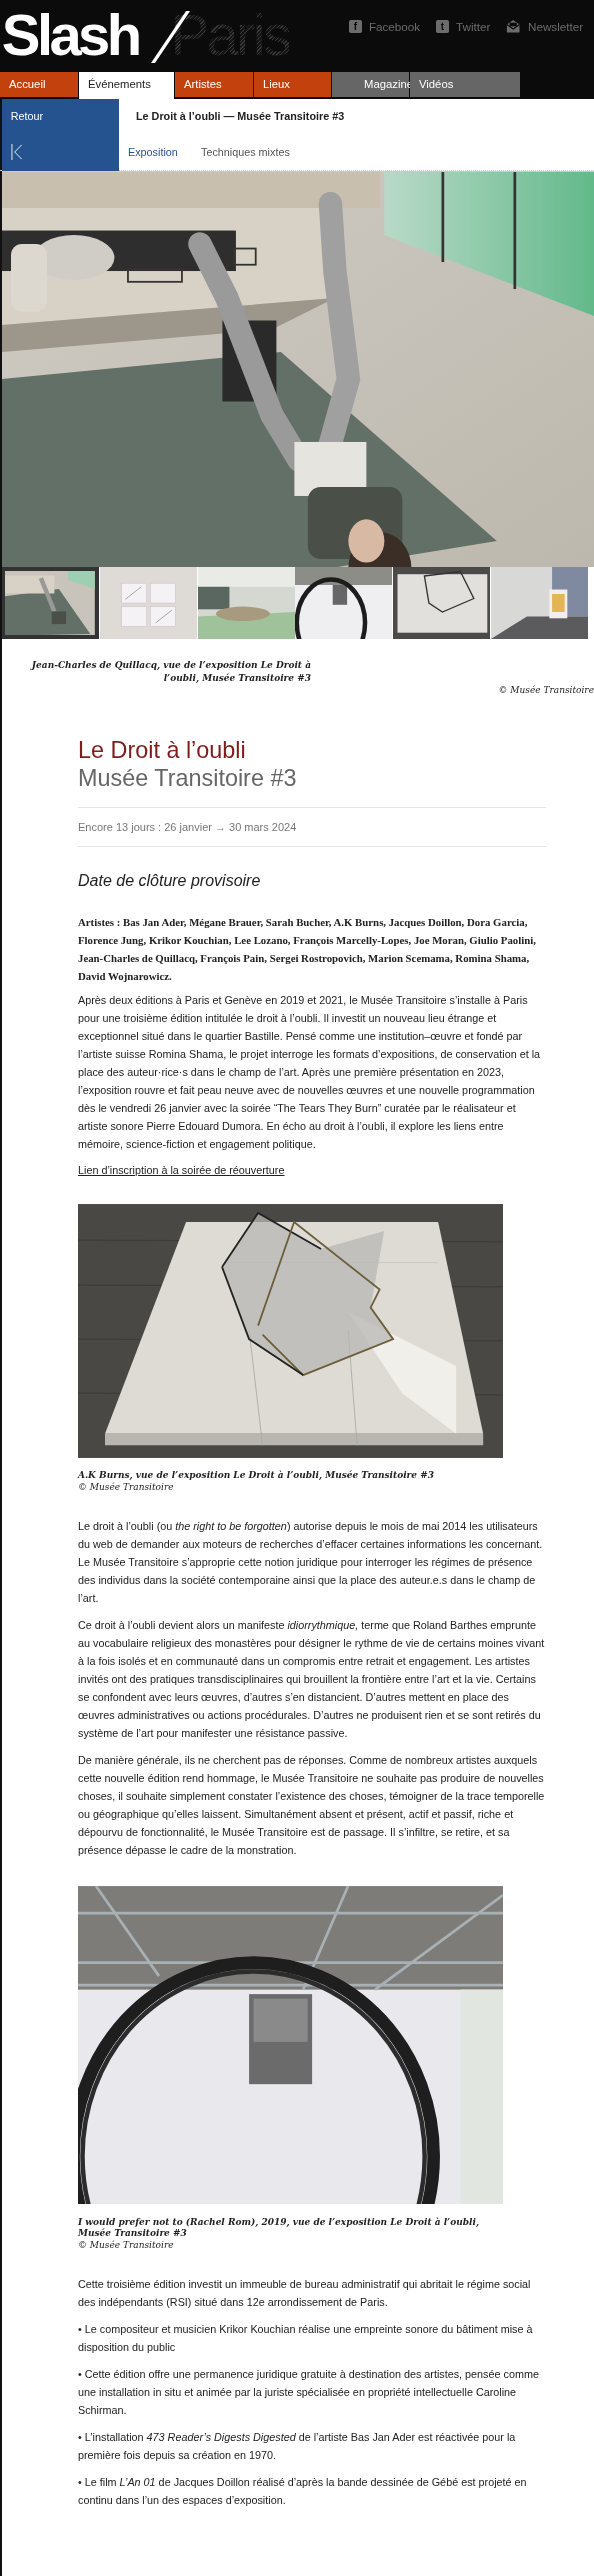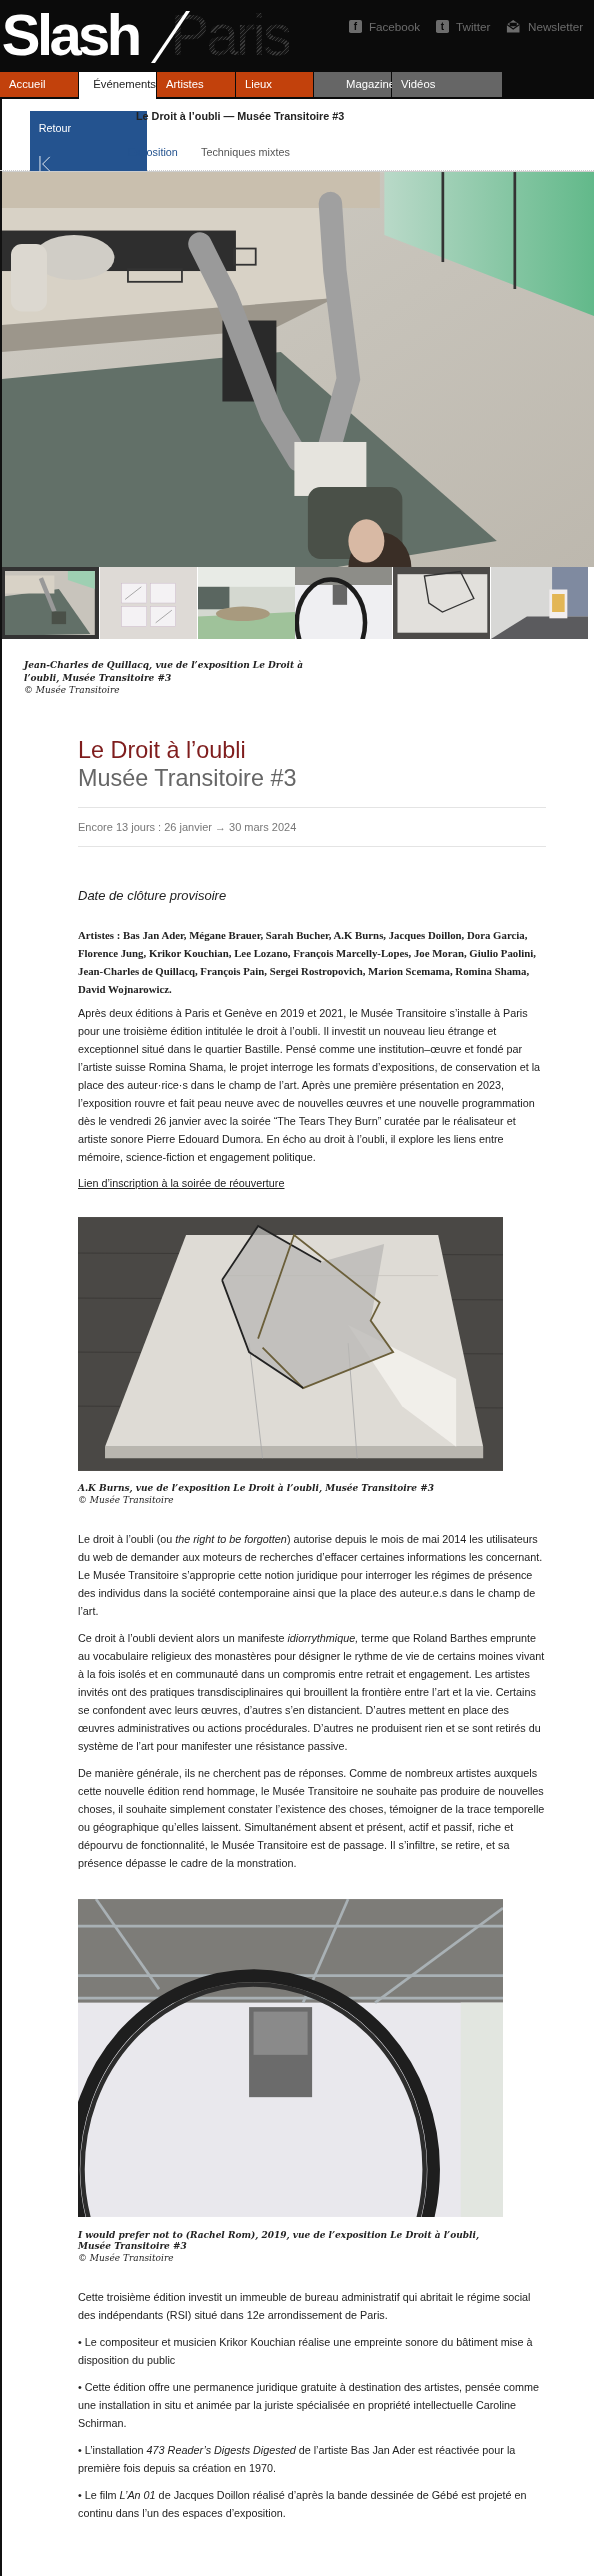--- a/index.html
+++ b/index.html
@@ -22,53 +22,53 @@
   .social-icon { width: 12.6px; height: 12.6px; background: #6c6c6c; border-radius: 1.8px; display: inline-flex; align-items: center; justify-content: center; color: #0b0b0b; font-weight: bold; font-size: 10px; font-family: "Liberation Sans", sans-serif; }
   .icon-newsletter { width: 14.4px; height: 12.6px; background: transparent; position: relative; }
   .icon-newsletter svg { display: block; }
 
   
   .nav { display: flex; height: 27px; background: #0b0b0b; }
   .nav-item { flex: 0 0 auto; height: 25px; line-height: 25px; padding-left: 9px; color: #fff; font-size: 11.3px; border-right: 0.9px solid #0b0b0b; margin-top: 0; }
   .nav-item.dark { background: #c2410c; }
   .nav-item.active { background: #fff; color: #222; height: 27px; }
   .nav-item.grey { background: #666; }
-  .w1 { width: 79px; } .w2 { width: 78px; text-align: right; } .w3 { width: 79px; } .w4 { width: 78px; } .w5 { width: 78px; padding-left: 32px; } .w6 { width: 111px; }
+  .w1 { width: 79px; } .w2 { width: 96px; } .w3 { width: 79px; } .w4 { width: 78px; } .w5 { width: 78px; padding-left: 32px; } .w6 { width: 111px; }
 
   
   .subhead { position: relative; height: 72px; border-bottom: 0.9px dotted #ccc; }
-  .back-panel { position: absolute; left: 1.8px; top: 12px; width: 117px; height: 72px; background: #24538f; color: #fff; margin-left: 28px; }
+  .back-panel { position: absolute; left: 1.8px; top: 0; width: 117px; height: 72px; background: #24538f; color: #fff; }
   .back-label { position: absolute; left: 9px; top: 10.8px; font-size: 10.8px; }
   .back-icon { position: absolute; left: 9px; top: 45px; width: 12.6px; height: 16px; }
   .subhead-title { position: absolute; left: 128px; top: 10.8px; font-size: 10.8px; font-weight: bold; color: #222; padding-left: 8px; }
   .subtab { position: absolute; top: 47px; font-size: 10.8px; text-decoration: none; }
   .subtab.active { left: 128px; color: #24538f; }
   .subtab.other { left: 201px; color: #555; }
 
   
   .hero { position: relative; left: 1.8px; width: 592px; height: 396px; overflow: hidden; border-top: 0.9px solid #ccc; }
   .hero svg { display: block; }
 
   .thumbs { display: flex; gap: 0.9px; padding-left: 1.8px; background: #fff; height: 72px; }
   .thumb { width: 97px; height: 72px; overflow: hidden; position: relative; cursor: pointer; }
   .thumb.current { background: #333; padding: 3.6px; }
   .thumb svg { display: block; width: 100%; height: 100%; }
 
-  .hero-caption { padding: 20px 0 0 24px; font-family: "DejaVu Serif", serif; font-size: 9px; line-height: 12.6px; color: #222; }
+  .hero-caption { padding: 20px 0 0 14px; font-family: "DejaVu Serif", serif; font-size: 9px; line-height: 12.6px; color: #222; text-align: right; }
   .hero-caption .cap-title { font-weight: bold; font-style: italic; width: 297px; }
   .hero-caption .cap-credit { font-style: italic; }
 
   
   .article { margin-left: 78px; width: 468px; }
   .title-1 { font-size: 23.4px; color: #7f1d1d; margin-top: 40px; line-height: 27px; font-weight: normal; }
   .title-2 { font-size: 23.4px; color: #666; line-height: 29px; font-weight: normal; }
   .rule { border: 0; border-top: 0.9px solid #e4e4e4; margin: 14.4px 0 0 0; }
   .dates { font-size: 11px; color: #777; margin-top: 12.6px; height: 14.4px; }
   .rule2 { border: 0; border-top: 0.9px solid #e4e4e4; margin-top: 10.8px; }
-  .note { font-style: italic; font-size: 13px; color: #222; margin-top: 41px; }
+  .note { font-style: italic; font-size: 16px; color: #222; margin-top: 25px; }
   .artists { font-weight: bold; font-size: 10.8px; line-height: 18px; margin-top: 23.4px; color: #222; font-family: Liberation Serif, serif; }
   p.body { font-size: 10.8px; line-height: 18px; color: #222; margin-top: 5.4px; }
   p.body + p.body { margin-top: 9px; }
   .signup-link { display: inline-block; font-size: 10.8px; color: #222; text-decoration: underline; margin-top: 10.8px; }
 
   .figure { margin-top: 27px; width: 425px; }
   .figure svg { display: block; }
   .fig-caption { font-family: "DejaVu Serif", serif; font-size: 9px; line-height: 11.7px; margin-top: 12.6px; }
   .fig-caption .cap-title { font-weight: bold; font-style: italic; }
   .fig-caption .cap-credit { font-style: italic; }

